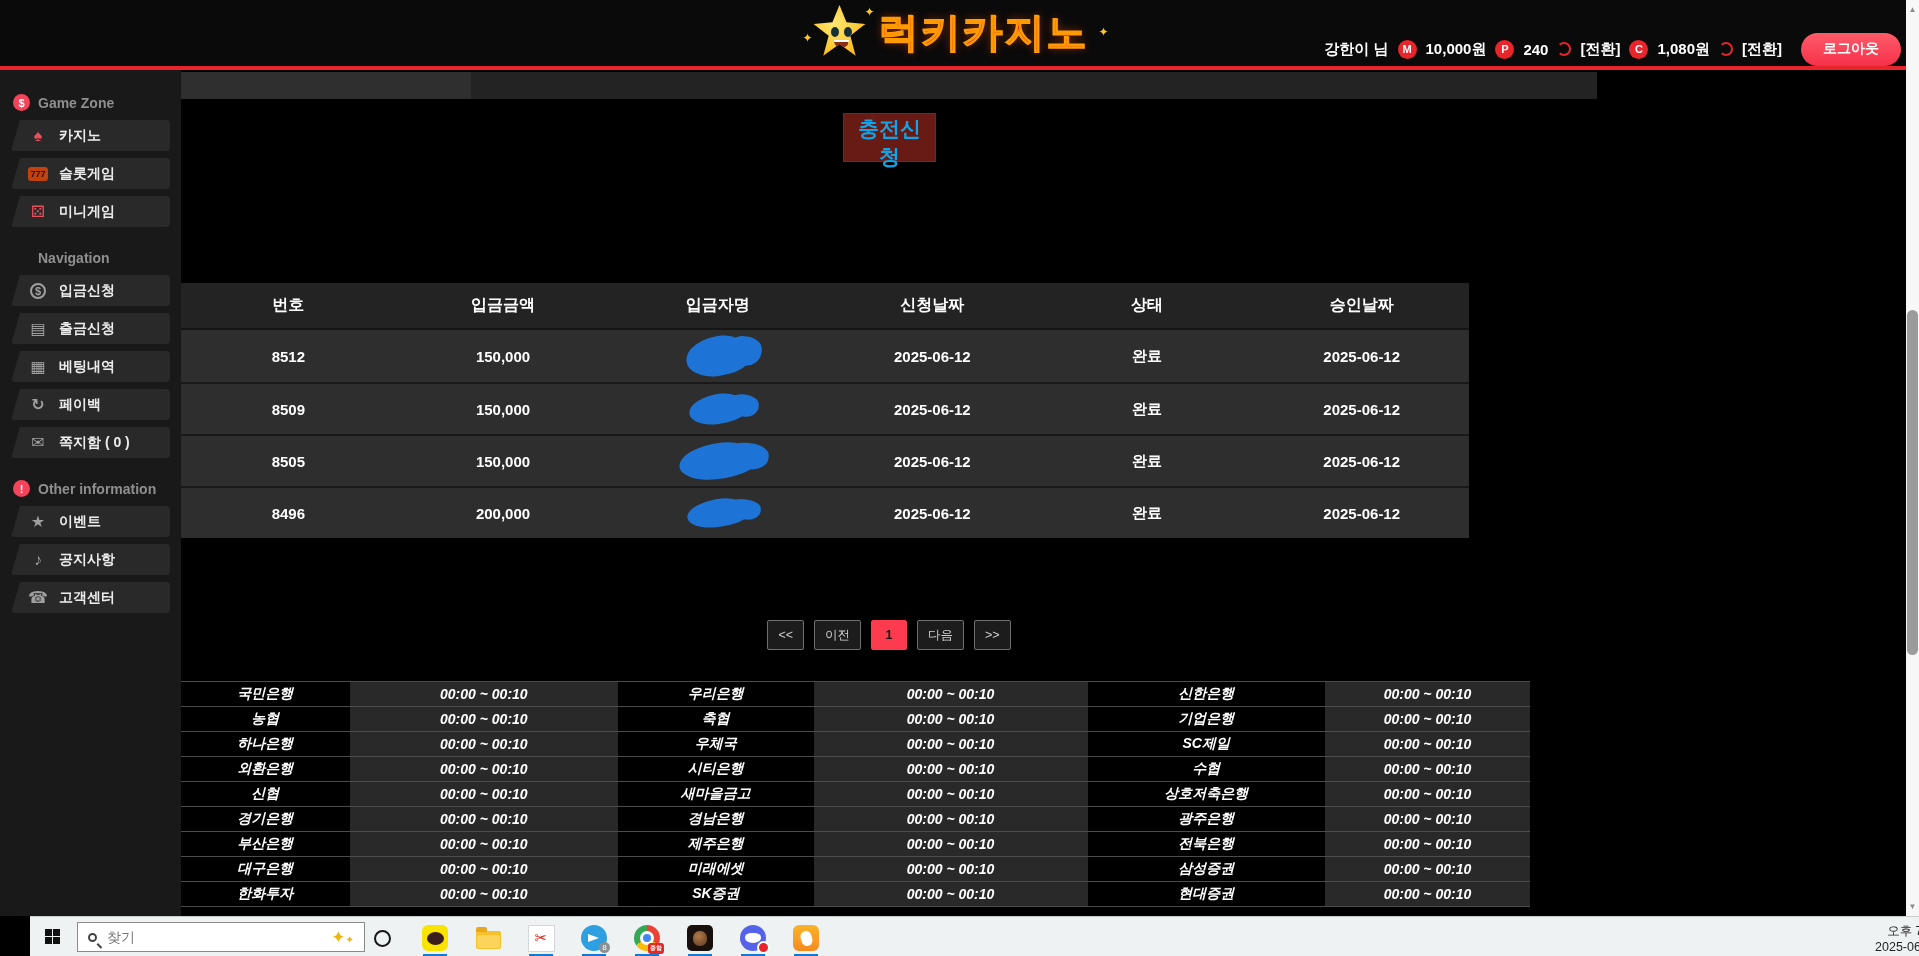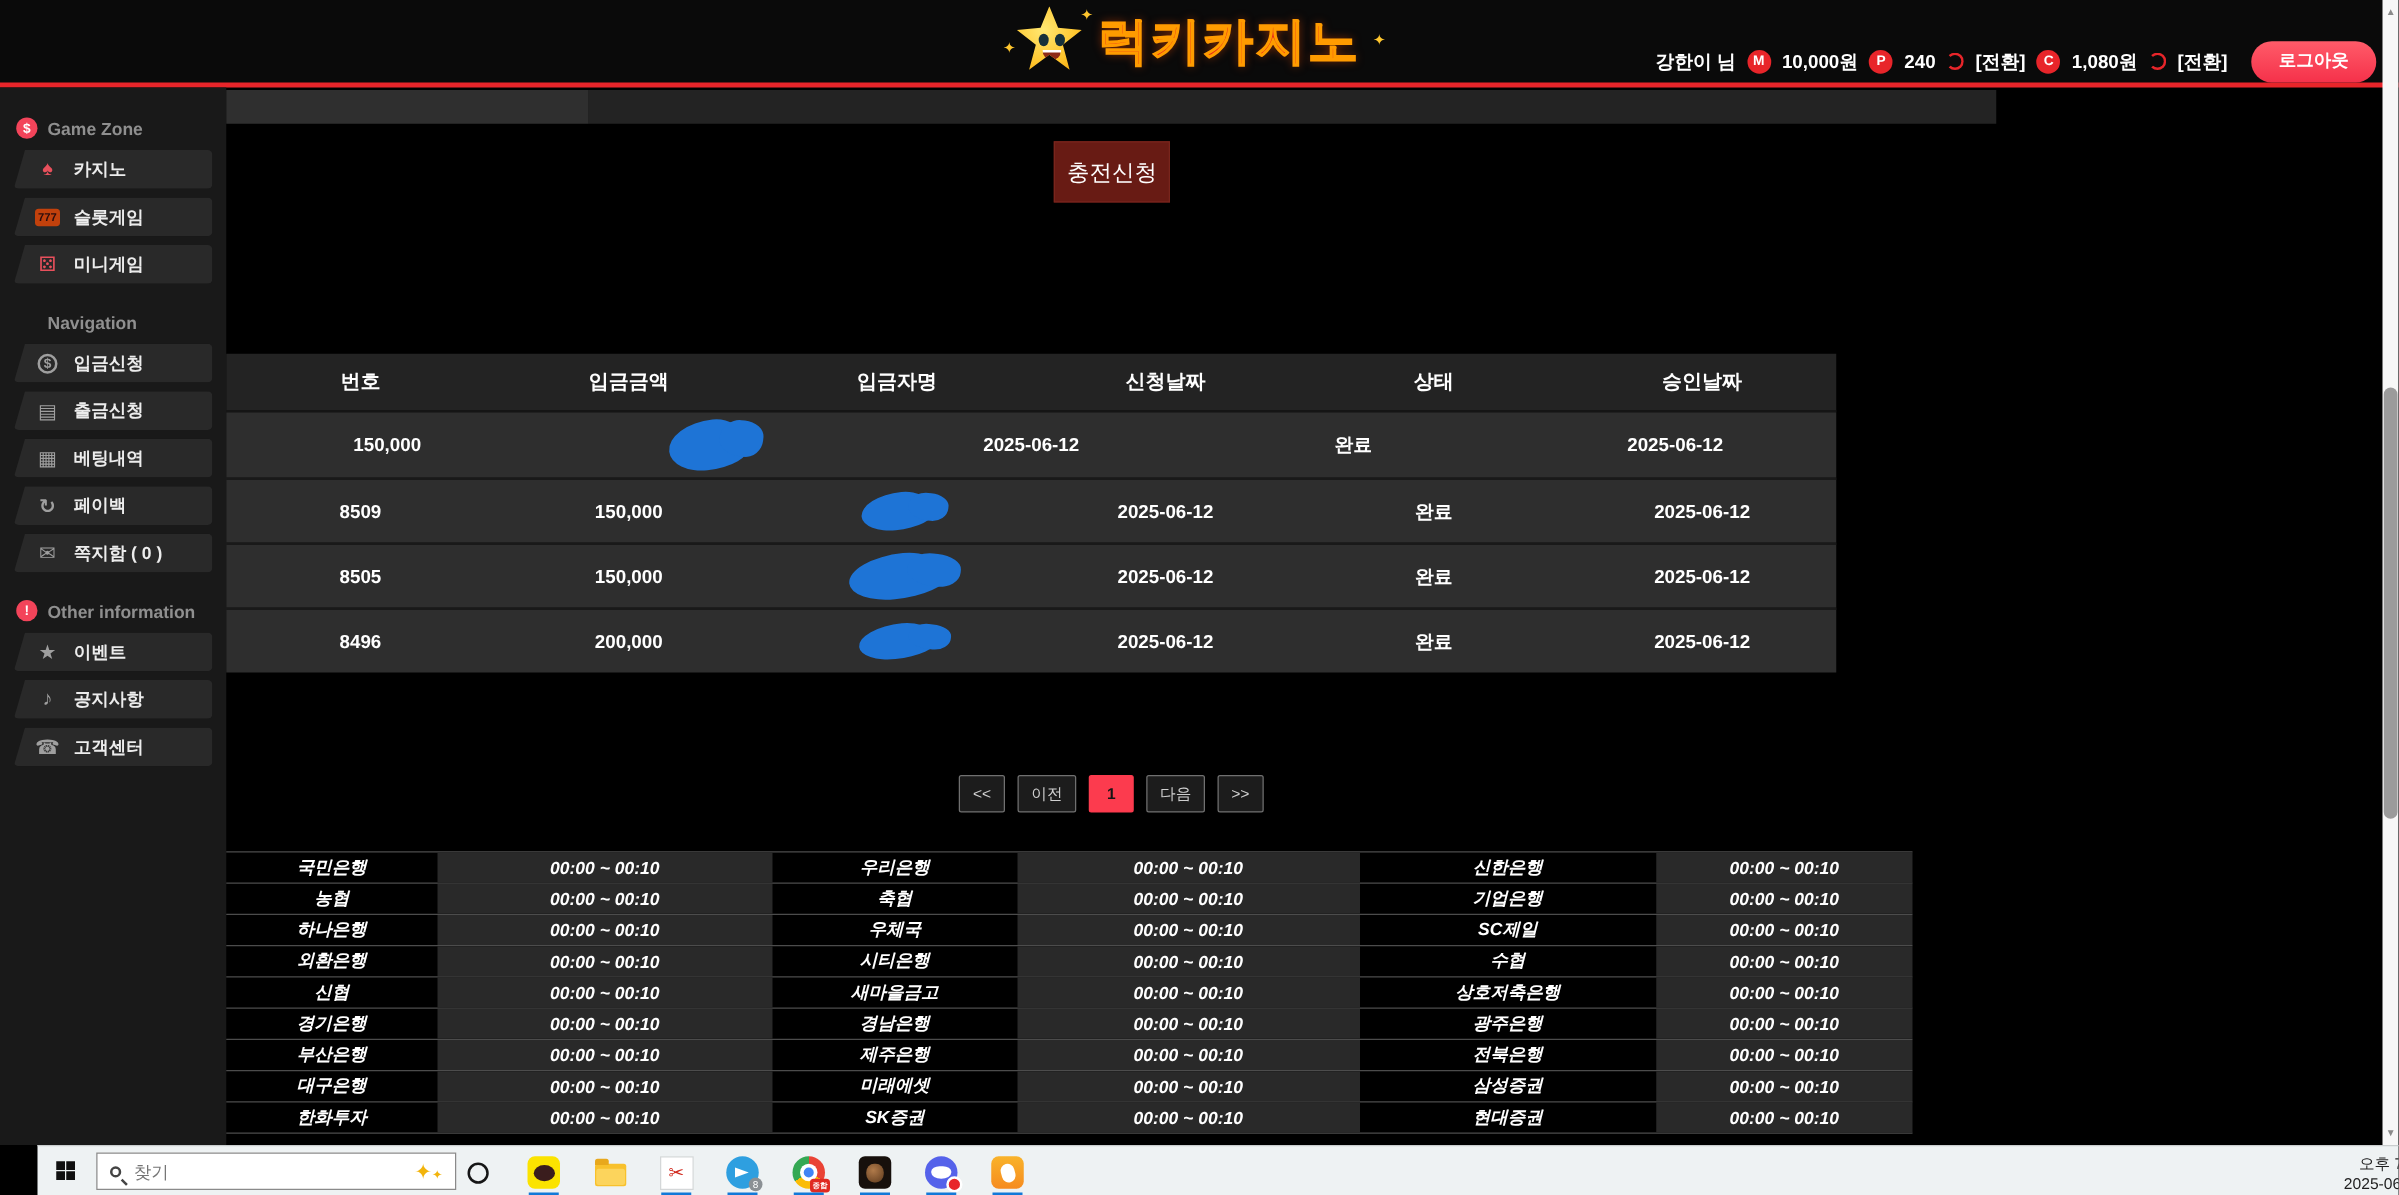--- a/index.html
+++ b/index.html
@@ -46,21 +46,21 @@
   .side-icon.s777{font-size:9px;font-weight:900;background:#c2410c;color:#2b0d0d;border-radius:3px;
     padding:2px 1px;letter-spacing:0;}
   .side-icon.coin{display:inline-flex;align-items:center;justify-content:center;}
   .side-icon.coin b{width:16px;height:16px;border:2px solid #9f9f9f;border-radius:50%;font-size:11px;
     display:flex;align-items:center;justify-content:center;color:#9f9f9f;}
 
   
   .clip-left{position:absolute;left:181px;top:72px;width:290px;height:27px;background:#2f2f2f;}
   .clip-right{position:absolute;left:471px;top:72px;width:1126px;height:27px;background:#232323;}
   .recharge-btn{position:absolute;left:843px;top:113px;width:93px;height:49px;background:#681b14;
-    color:#ffffff;font-size:18px;font-weight:normal;border:1px solid #79251c;cursor:pointer;}
+    color:#0ea5e9;font-size:21px;font-weight:bold;border:1px solid #79251c;cursor:pointer;}
 
   .dtable{position:absolute;left:181px;top:283px;width:1288px;color:#fff;}
   .dhead{height:47px;background:#232323;display:flex;border-bottom:2px solid #151515;}
   .dhead div{flex:1;display:flex;align-items:center;justify-content:center;font-size:16px;font-weight:bold;}
   .drow{height:52px;background:#2e2e2e;display:flex;border-top:2px solid #191919;}
   .drow:first-of-type{border-top:none;}
   .dcell{flex:1;display:flex;align-items:center;justify-content:center;font-size:15px;font-weight:bold;}
   .scribble{position:relative;background:#1e74d6;transform:rotate(-6deg);
     border-radius:58% 42% 55% 45%/55% 60% 40% 45%;}
   .scribble::before{content:"";position:absolute;right:-12px;top:3px;width:55%;height:72%;
@@ -251,20 +251,21 @@
     <div class="dhead" id="deposit-head">
         <div>번호</div>
         <div>입금금액</div>
         <div>입금자명</div>
         <div>신청날짜</div>
         <div>상태</div>
         <div>승인날짜</div>
       </div>
     <div id="deposit-body">
         <div class="drow">
+          <div class="dcell">8512</div>
           <div class="dcell">150,000</div>
           <div class="dcell">
             <span class="scribble" style="width: 64px; height: 40px;"></span>
           </div>
           <div class="dcell">2025-06-12</div>
           <div class="dcell">완료</div>
           <div class="dcell">2025-06-12</div>
         </div>
         <div class="drow">
           <div class="dcell">8509</div>

